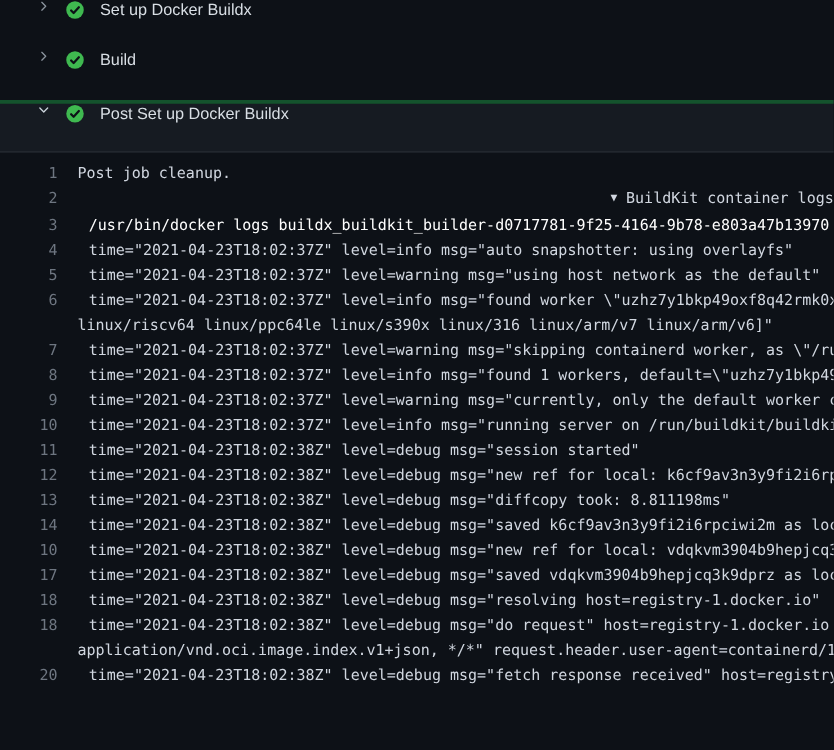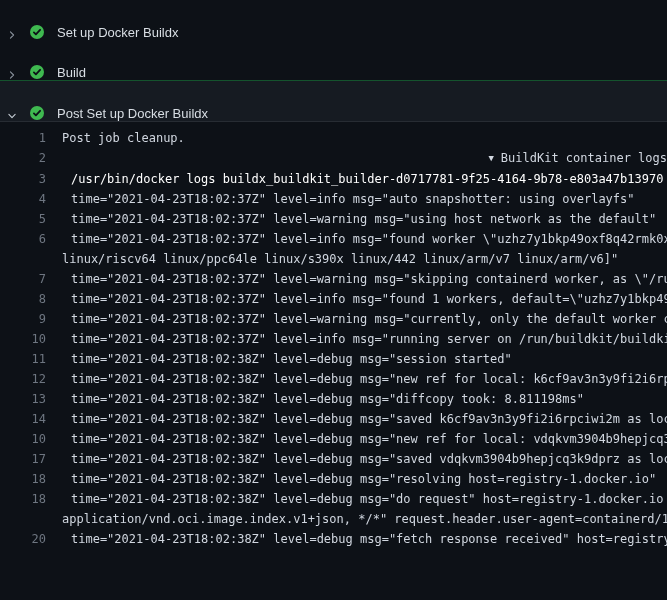--- a/index.html
+++ b/index.html
@@ -2,28 +2,28 @@
 <html><head>
 <meta charset="utf-8">
 <style>
   html, body { margin: 0; padding: 0; }
   body {
     width: 667px; height: 600px; overflow: hidden;
     background: #0d1117;
     font-family: "Liberation Sans", sans-serif;
   }
   .step {
-    display: flex; align-items: flex-end; box-sizing: border-box;
-    height: 40px; padding: 0 5px; gap: 10px;
+    display: flex; align-items: flex-start; box-sizing: border-box;
+    height: 40px; padding: 0 28px; gap: 10px;
     cursor: pointer; color: #d8dee4; font-size: 13px;
   }
   .step.expanded {
     height: 42px;
     background: #161b22;
-    border-top: 1px solid #14532d;
+    border-top: 3px solid #14532d;
     border-bottom: 1px solid #272c33;
   }
   .chev { width: 14px; display: flex; align-items: center; justify-content: center; flex: none; }
   .check { width: 16px; height: 16px; flex: none; display: flex; }
   .title { margin-left: 2px; }
   #log {
     padding-top: 6px;
     font-family: "DejaVu Sans Mono", "Liberation Mono", monospace;
     font-size: 12px; line-height: 20px; color: #d1d7e0;
   }
@@ -84,21 +84,21 @@
         <span class="title">Post Set up Docker Buildx</span>
       </div>
     </div>
   <div id="log">
       <div class="lrow plain"><span class="lnum">1</span><span class="ltxt">Post job cleanup.</span></div>
       <div class="lrow group"><span class="lnum">2</span><span class="ltxt"><span class="tri">▼</span><span>BuildKit container logs</span></span></div>
       <div class="lrow command"><span class="lnum">3</span><span class="ltxt">/usr/bin/docker logs buildx_buildkit_builder-d0717781-9f25-4164-9b78-e803a47b13970</span></div>
       <div class="lrow log"><span class="lnum">4</span><span class="ltxt">time="2021-04-23T18:02:37Z" level=info msg="auto snapshotter: using overlayfs"</span></div>
       <div class="lrow log"><span class="lnum">5</span><span class="ltxt">time="2021-04-23T18:02:37Z" level=warning msg="using host network as the default"</span></div>
       <div class="lrow log"><span class="lnum">6</span><span class="ltxt">time="2021-04-23T18:02:37Z" level=info msg="found worker \"uzhz7y1bkp49oxf8q42rmk0xj</span></div>
-      <div class="lrow log cont"><span class="lnum"></span><span class="ltxt">linux/riscv64 linux/ppc64le linux/s390x linux/442 linux/arm/v7 linux/arm/v6]"</span></div>
+      <div class="lrow log cont"><span class="lnum"></span><span class="ltxt">linux/riscv64 linux/ppc64le linux/s390x linux/316 linux/arm/v7 linux/arm/v6]"</span></div>
       <div class="lrow log"><span class="lnum">7</span><span class="ltxt">time="2021-04-23T18:02:37Z" level=warning msg="skipping containerd worker, as \"/run</span></div>
       <div class="lrow log"><span class="lnum">8</span><span class="ltxt">time="2021-04-23T18:02:37Z" level=info msg="found 1 workers, default=\"uzhz7y1bkp49o</span></div>
       <div class="lrow log"><span class="lnum">9</span><span class="ltxt">time="2021-04-23T18:02:37Z" level=warning msg="currently, only the default worker ca</span></div>
       <div class="lrow log"><span class="lnum">10</span><span class="ltxt">time="2021-04-23T18:02:37Z" level=info msg="running server on /run/buildkit/buildkit</span></div>
       <div class="lrow log"><span class="lnum">11</span><span class="ltxt">time="2021-04-23T18:02:38Z" level=debug msg="session started"</span></div>
       <div class="lrow log"><span class="lnum">12</span><span class="ltxt">time="2021-04-23T18:02:38Z" level=debug msg="new ref for local: k6cf9av3n3y9fi2i6rpc</span></div>
       <div class="lrow log"><span class="lnum">13</span><span class="ltxt">time="2021-04-23T18:02:38Z" level=debug msg="diffcopy took: 8.811198ms"</span></div>
       <div class="lrow log"><span class="lnum">14</span><span class="ltxt">time="2021-04-23T18:02:38Z" level=debug msg="saved k6cf9av3n3y9fi2i6rpciwi2m as loca</span></div>
       <div class="lrow log"><span class="lnum">10</span><span class="ltxt">time="2021-04-23T18:02:38Z" level=debug msg="new ref for local: vdqkvm3904b9hepjcq3k</span></div>
       <div class="lrow log"><span class="lnum">17</span><span class="ltxt">time="2021-04-23T18:02:38Z" level=debug msg="saved vdqkvm3904b9hepjcq3k9dprz as loca</span></div>

